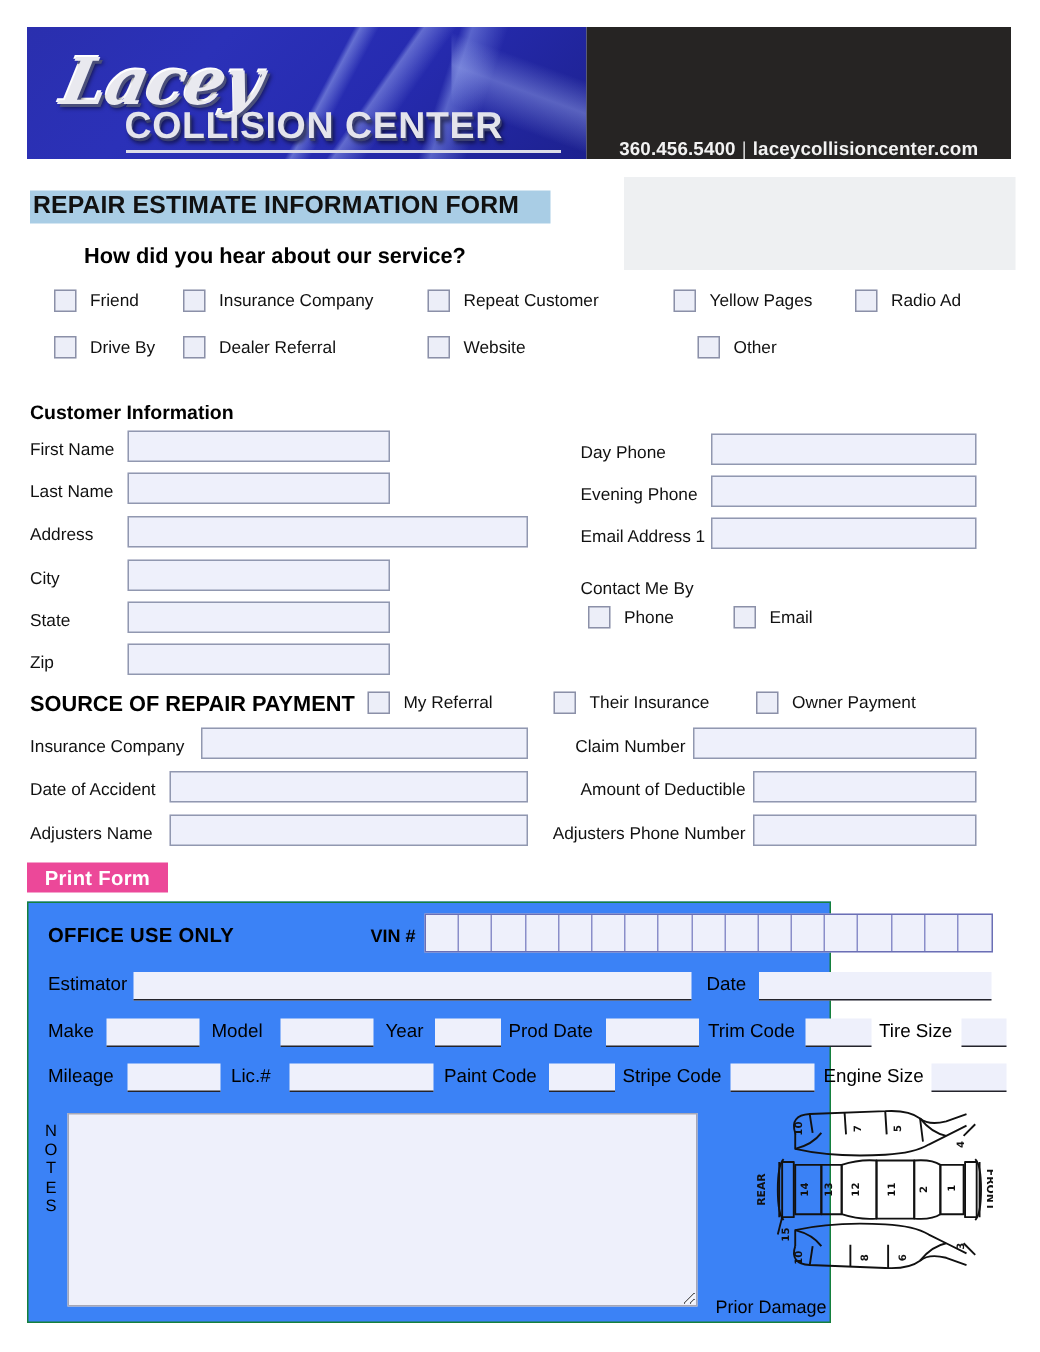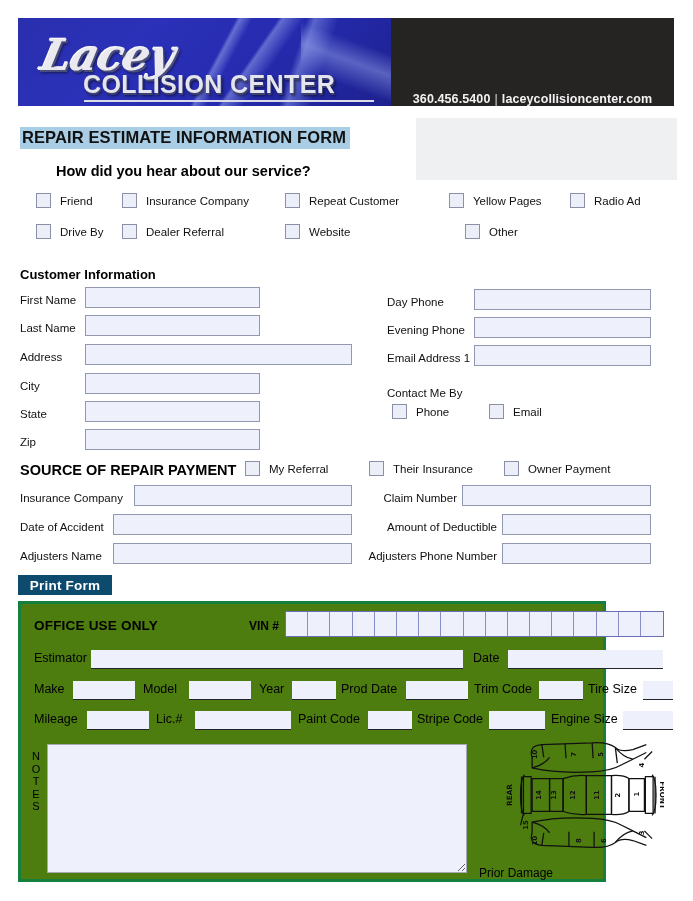--- a/index.html
+++ b/index.html
@@ -44,21 +44,21 @@
     color:#f2f2f2;font-size:12.5px;font-weight:bold;letter-spacing:.1px;
     white-space:nowrap;
   }
   .hdr-contact .sep{font-weight:normal;color:#d8d8d8;padding:0 4px;}
 
   .gray-box{position:absolute;left:416px;top:118px;width:261px;height:62px;background:#eef0f2;}
 
   
   .form-title{
     position:absolute;left:20px;top:127px;font-size:16.5px;font-weight:bold;
-    letter-spacing:.1px;background:#a9cde5;padding:1px 4px 2px 2px;color:#111;
+    letter-spacing:.1px;background:#a9cde5;padding:1px 21px 2px 2px;color:#111;
   }
   .q-title{position:absolute;left:20px;top:163px;font-size:14.5px;font-weight:bold;margin-left:36px;}
   .sec-title{position:absolute;font-size:13px;font-weight:bold;}
 
   
   .cb{position:absolute;display:flex;align-items:center;}
   .cb .box{
     width:15px;height:15px;background:#eceef8;border:1px solid #8b90a8;
     box-sizing:border-box;flex:none;
   }
@@ -67,29 +67,29 @@
   
   .fld-label{position:absolute;font-size:11.5px;color:#111;white-space:nowrap;}
   .fld-label.r{text-align:right;}
   .inp{
     position:absolute;background:#eef0fb;border:1px solid #9198b0;
     box-sizing:border-box;height:21px;
   }
 
   
   .btn{
-    position:absolute;background:#0c4a6e;color:#fff;font-size:13.5px;
+    position:absolute;background:#ec4899;color:#fff;font-size:13.5px;
     font-weight:bold;display:flex;align-items:center;justify-content:center;
     height:20px;letter-spacing:.2px;cursor:pointer;
   }
 
   
   .office{
-    position:absolute;left:18px;top:601px;width:588px;height:281px;
-    border:3px solid #15803d;box-sizing:border-box;background:#4d7c0f;
+    position:absolute;left:18px;top:601px;width:536px;height:281px;
+    border:1px solid #15803d;box-sizing:border-box;background:#3b82f6;
   }
   .office-title{position:absolute;left:13px;top:14px;font-size:13.5px;font-weight:bold;letter-spacing:.2px;}
   .vin-label{position:absolute;left:228px;top:15px;font-size:12px;font-weight:bold;}
   .vin-grid{position:absolute;left:264px;top:7px;display:flex;border:1px solid #6b6fb5;box-sizing:border-box;height:26px;background:#eef0fb;}
   .vin-cell{width:22.2px;border-right:1px solid #8a8ec9;box-sizing:border-box;height:100%;}
   .vin-cell:last-child{border-right:none;}
 
   .uline{position:absolute;height:19px;background:#eef0fb;border-bottom:1px solid #23232b;box-sizing:border-box;}
   .ul-lbl{position:absolute;font-size:12.5px;white-space:nowrap;}
 

